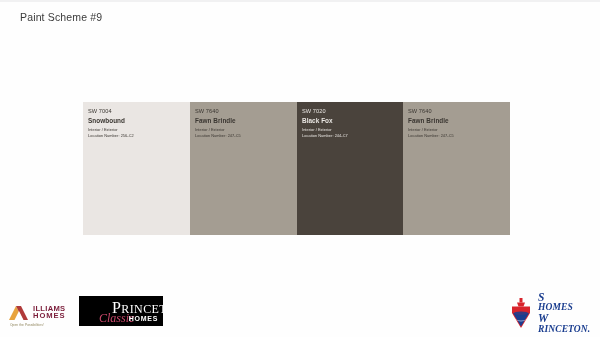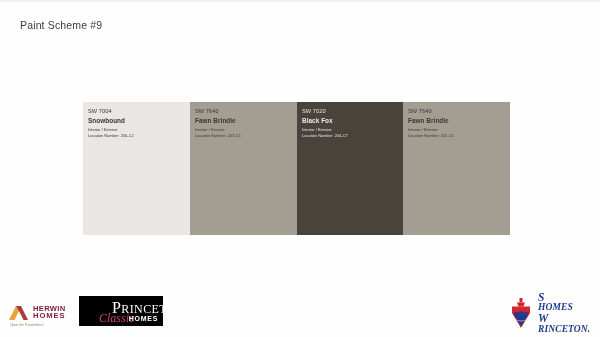--- a/index.html
+++ b/index.html
@@ -28,21 +28,20 @@
 
   
   .slide-title {
     position: absolute;
     left: 20px;
     top: 11px;
     font-size: 10.5px;
     color: #3b3b3b;
     letter-spacing: .15px;
     white-space: nowrap;
-    margin-top: 8px;
   }
 
   
   .swatch-strip {
     position: absolute;
     left: 83px;
     top: 102px;
     width: 427px;
     height: 133px;
     display: flex;
@@ -271,21 +270,21 @@
 
     <div class="legend-logo">
       <div class="legend-mark">
         <svg viewBox="0 0 44 34" width="22" height="17" aria-hidden="true">
           <polygon points="2,32 16,4 30,32" fill="#e8a33d"></polygon>
           <polygon points="16,4 30,32 40,32 26,4" fill="#b03a3a"></polygon>
           <polygon points="13,32 22,14 31,32" fill="#ffffff"></polygon>
         </svg>
       </div>
       <div class="legend-text">
-        <span class="legend-word">HERWIN</span>
+        <span class="legend-word">ILLIAMS</span>
         <span class="legend-word2">HOMES</span>
       </div>
       <div class="legend-tag">Open the Possibilities!</div>
     </div>
 
     <div class="princeton-logo">
       <div class="p-main"><span class="cap">P</span><span>RINCETON</span></div>
       <div class="p-script">Classic</div>
       <div class="p-homes">HOMES</div>
     </div>

